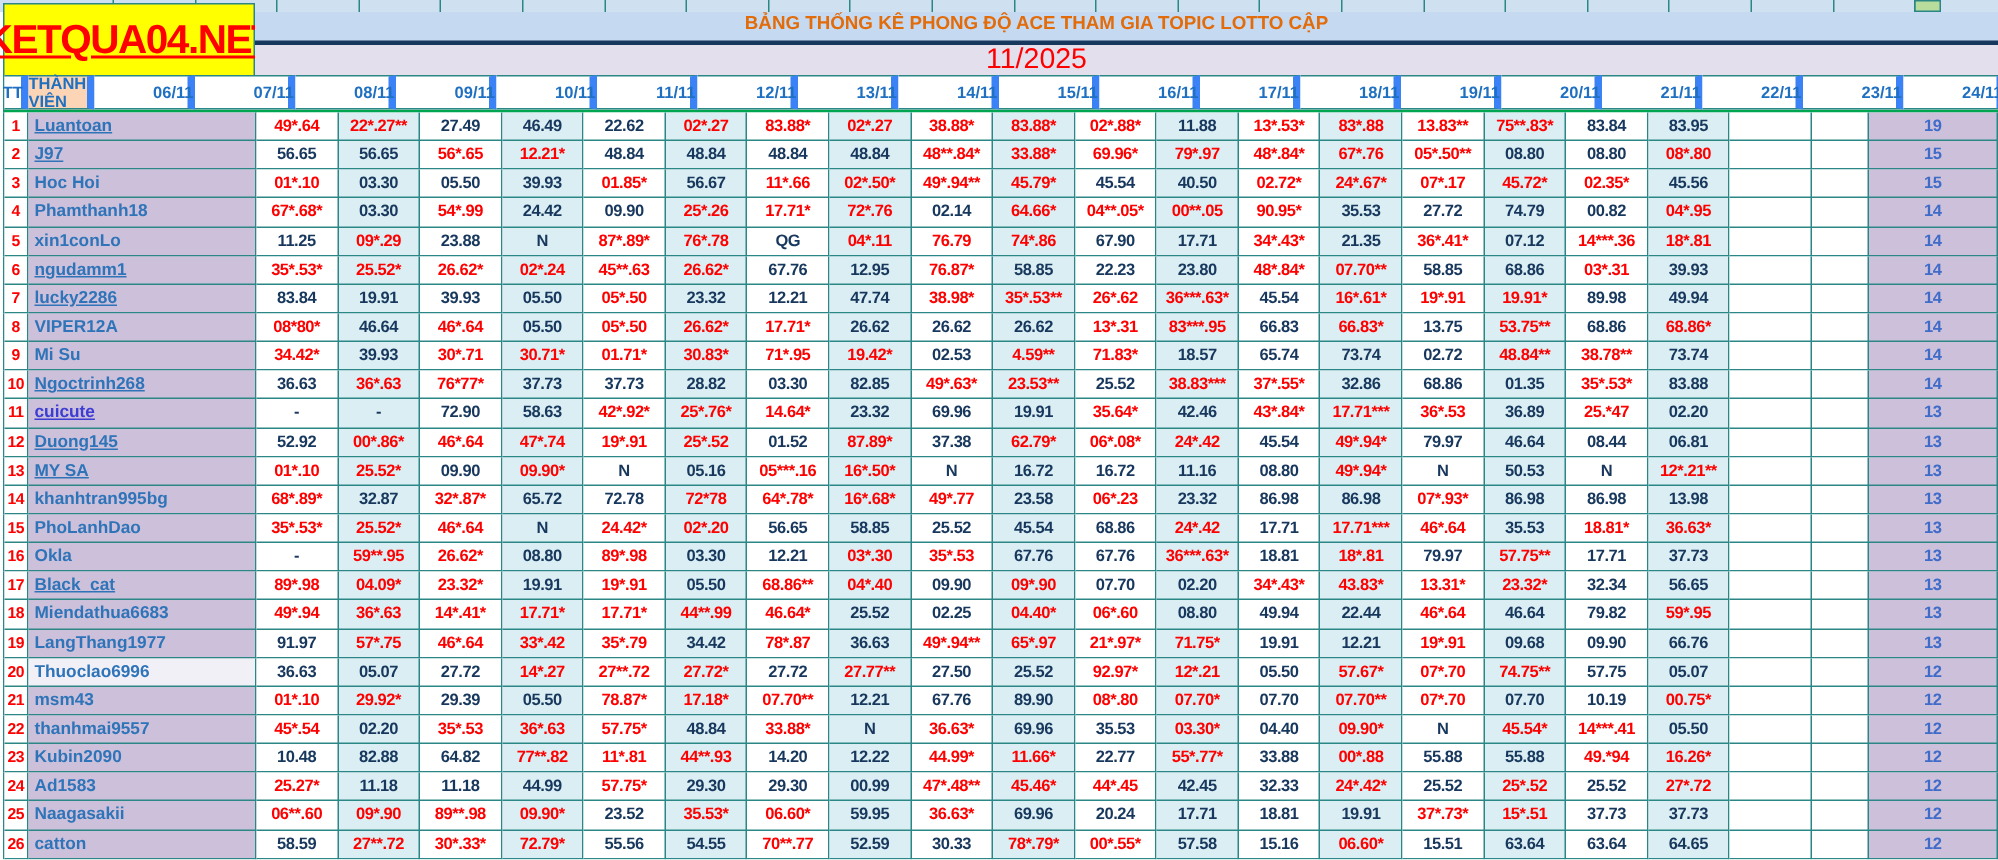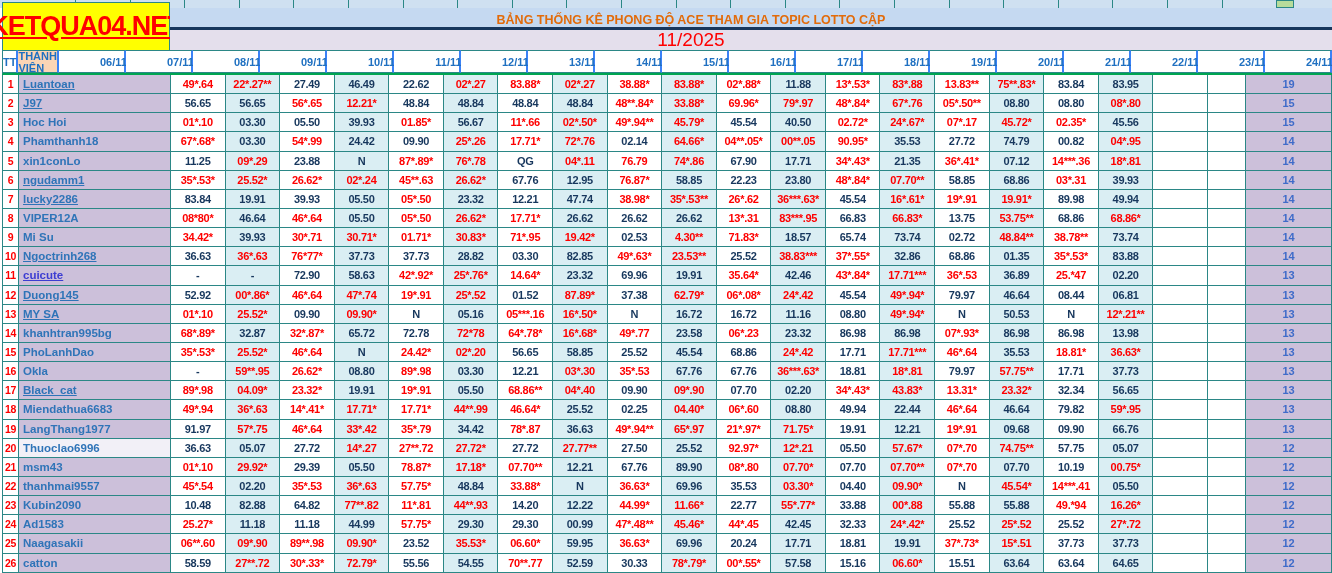--- a/index.html
+++ b/index.html
@@ -8,30 +8,30 @@
   
   .topstrip{position:absolute;left:0;top:0;width:1332px;height:8px;background:#cfe0f1;}
   .topstrip .vline{position:absolute;top:0;width:1px;height:8px;background:#2b8786;}
   .topstrip .greencell{position:absolute;top:0;left:1276px;width:18px;height:8px;background:#b7dc9b;border:1px solid #2b8786;box-sizing:border-box;}
   
   .logo{position:absolute;left:2px;top:2px;width:168px;height:49px;background:#ffff00;
         border:1px solid #2b8786;box-sizing:border-box;display:flex;align-items:center;justify-content:center;}
   .logo span{color:#fe0000;font-weight:bold;font-size:27px;text-decoration:underline;letter-spacing:-1px;}
   
   .titleband{position:absolute;left:170px;top:8px;width:1162px;height:19px;background:#c5d9f1;
-             border-bottom:3px solid #17375d;box-sizing:content-box;display:flex;align-items:flex-end;justify-content:center;padding-right:120px;width:1042px;}
+             border-bottom:3px solid #17375d;box-sizing:content-box;display:flex;align-items:flex-start;justify-content:center;padding-right:120px;width:1042px;}
   .titleband span{color:#e26b0a;font-weight:bold;font-size:12.5px;}
   .monthband{position:absolute;left:170px;top:30px;width:1042px;height:20px;background:#e4dfec;
              display:flex;align-items:center;justify-content:center;}
   .monthband span{color:#fe0000;font-weight:normal;font-size:19px;}
   .monthband2{position:absolute;left:1212px;top:30px;width:120px;height:20px;background:#e4dfec;}
   
   .headrow{position:absolute;left:2px;top:50px;width:1330px;height:25px;display:flex;
            border-bottom:2px solid #00a551;box-sizing:border-box;border-left:1px solid #2b8786;}
-  .hc{box-sizing:border-box;border-right:2px solid #3b82f6;border-top:1px solid #2b8786;border-bottom:1px solid #2b8786;
+  .hc{box-sizing:border-box;border-right:5px solid #3b82f6;border-top:1px solid #2b8786;border-bottom:1px solid #2b8786;
       display:flex;align-items:center;justify-content:center;font-weight:bold;font-size:11px;color:#1f70c1;background:#fff;}
   .body{position:absolute;left:2px;top:75px;width:1330px;}
   .row{display:flex;height:19.1538px;border-left:1px solid #2b8786;box-sizing:border-box;}
   .c{box-sizing:border-box;border-right:1px solid #2b8786;border-bottom:1px solid #2b8786;
      display:flex;align-items:center;justify-content:center;font-weight:bold;font-size:11px;
      letter-spacing:-0.3px;background:#fff;overflow:hidden;white-space:nowrap;}
   .c.tt{width:16px;color:#fe0000;font-size:10.5px;}
   .c.name{width:152px;background:#ccc0da;justify-content:flex-start;padding-left:4px;
           color:#2f74b8;font-size:11.5px;letter-spacing:0;}
   .c.name.lt{background:#f2f0f7;}
@@ -321,21 +321,21 @@
         <div class="c name">Mi Su</div>
         <div class="c val red">34.42*</div>
         <div class="c val shade">39.93</div>
         <div class="c val red">30*.71</div>
         <div class="c val shade red">30.71*</div>
         <div class="c val red">01.71*</div>
         <div class="c val shade red">30.83*</div>
         <div class="c val red">71*.95</div>
         <div class="c val shade red">19.42*</div>
         <div class="c val">02.53</div>
-        <div class="c val shade red">4.30**</div>
+        <div class="c val shade red">4.59**</div>
         <div class="c val red">71.83*</div>
         <div class="c val shade">18.57</div>
         <div class="c val">65.74</div>
         <div class="c val shade">73.74</div>
         <div class="c val">02.72</div>
         <div class="c val shade red">48.84**</div>
         <div class="c val red">38.78**</div>
         <div class="c val shade">73.74</div>
         <div class="c val"></div>
         <div class="c spare"></div>

